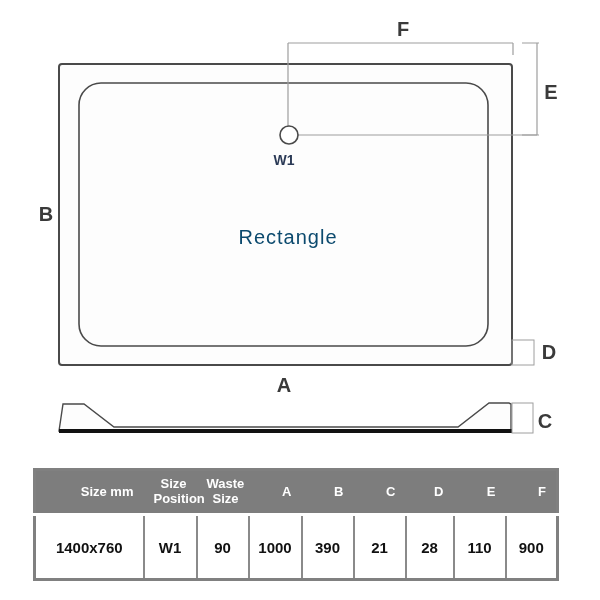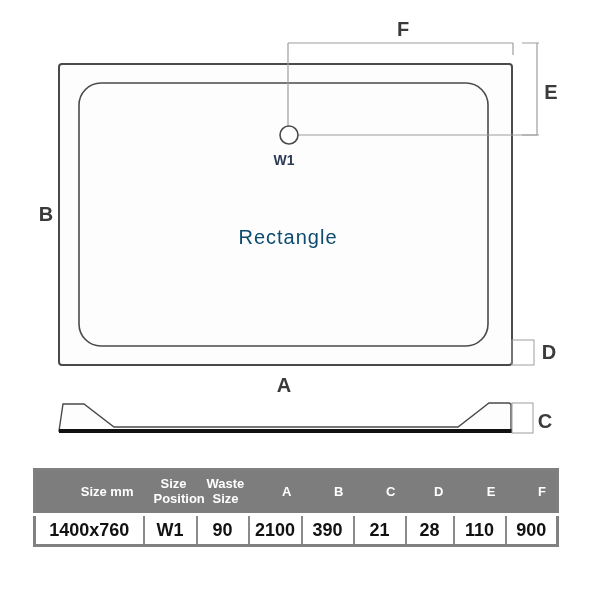--- a/index.html
+++ b/index.html
@@ -51,26 +51,26 @@
     text-align: right;
     vertical-align: middle;
     height: 40px;
     line-height: 1.15;
     padding: 1px 10px;
     border-bottom: 3px solid #ffffff;
   }
   .spec-table td {
     background: #ffffff;
     color: #111111;
-    font-size: 18px;
+    font-size: 15px;
     font-weight: bold;
     text-align: center;
     vertical-align: middle;
     height: 26px;
-    padding: 1px 2px;
+    padding: 18px 2px;
     border: 2px solid #8a8a8a;
   }
 </style>
 </head>
 <body>
 
 <div id="stage">
 
   <svg width="600" height="460" viewBox="0 0 600 460">
 
@@ -126,21 +126,21 @@
         <th>B</th>
         <th>C</th>
         <th>D</th>
         <th>E</th>
         <th>F</th>
       </tr>
       <tr>
         <td>1400x760</td>
         <td>W1</td>
         <td>90</td>
-        <td>2100</td>
+        <td>1000</td>
         <td>390</td>
         <td>21</td>
         <td>28</td>
         <td>110</td>
         <td>900</td>
       </tr>
     </tbody>
   </table>
 
 </div>

